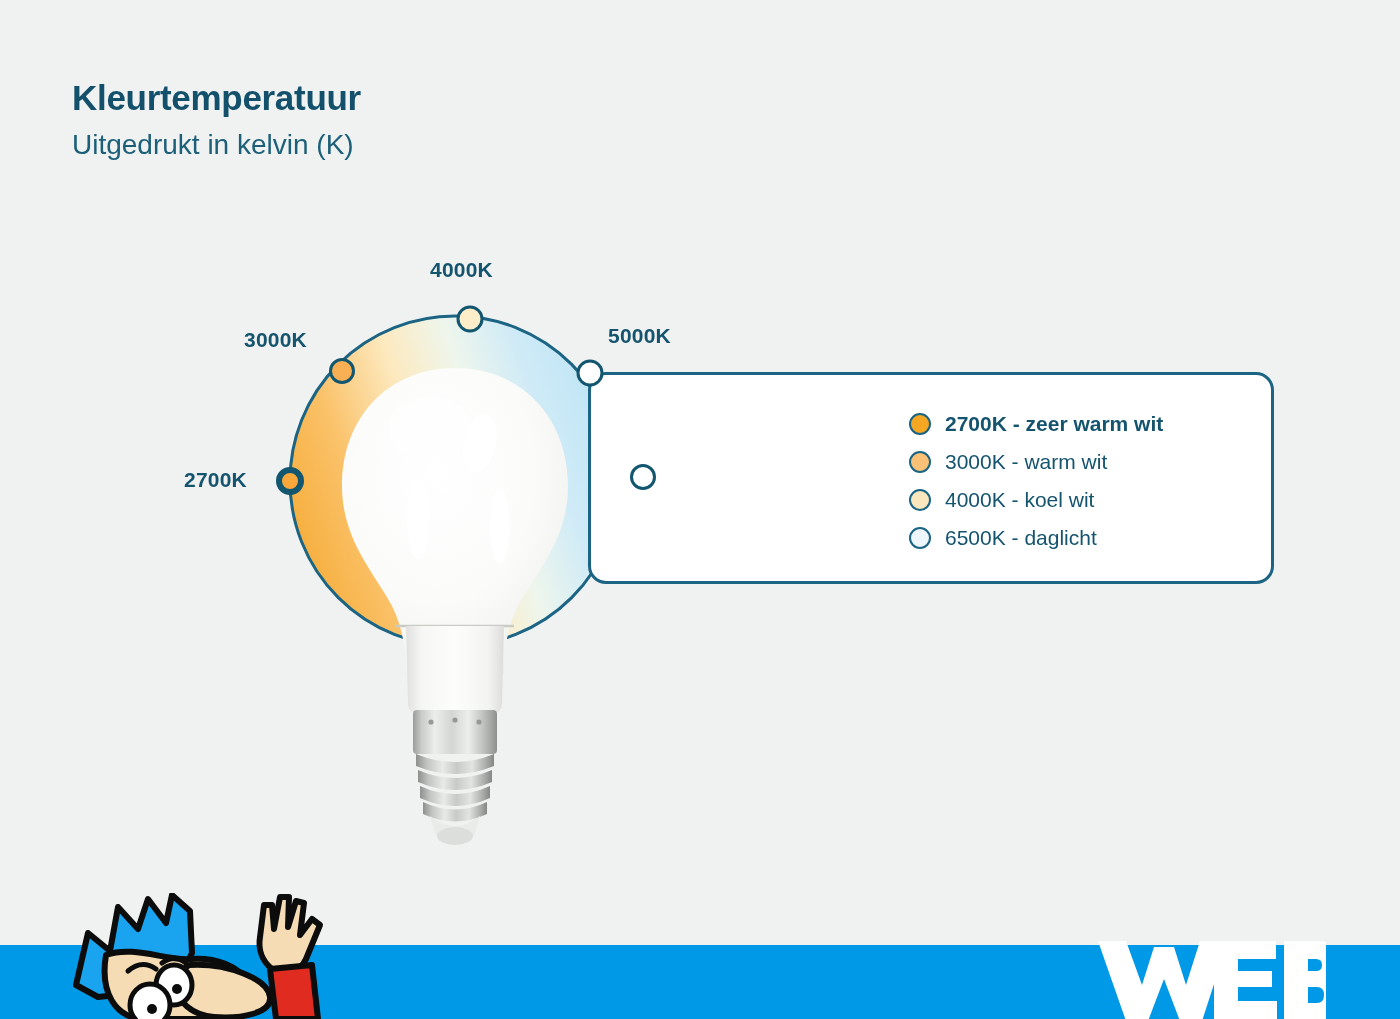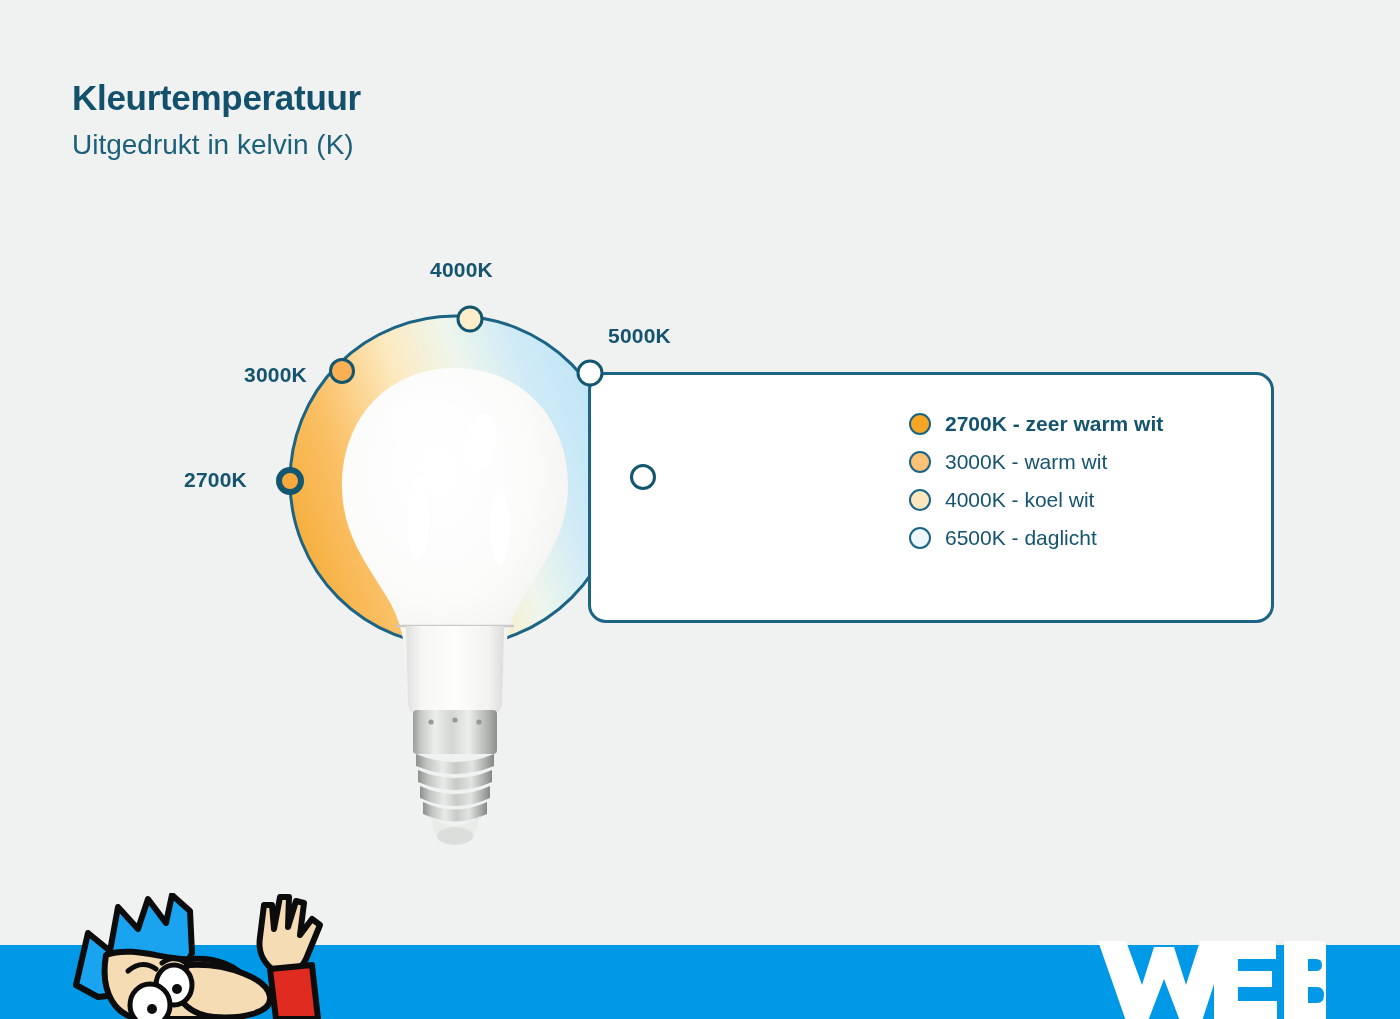--- a/index.html
+++ b/index.html
@@ -45,30 +45,30 @@
   
   .tick-label {
     position: absolute;
     font-size: 21px;
     font-weight: 700;
     color: #14546e;
     white-space: nowrap;
     letter-spacing: 0.2px;
   }
   #label-2700 { left: 184px; top: 468px; }
-  #label-3000 { left: 244px; top: 363px; text-align: right; }
+  #label-3000 { left: 244px; top: 328px; text-align: right; }
   #label-4000 { left: 430px; top: 258px; }
   #label-5000 { left: 608px; top: 324px; }
   #label-6500 { left: 670px; top: 465px; }
 
   
   #legend-panel {
     position: absolute;
     left: 588px; top: 372px;
-    width: 686px; height: 251px;
+    width: 686px; height: 212px;
     background: #ffffff;
     border: 3px solid #1b6484;
     border-radius: 18px;
     z-index: 5;
   }
   #legend-list {
     position: absolute;
     left: 318px; top: 30px;
     list-style: none;
   }

